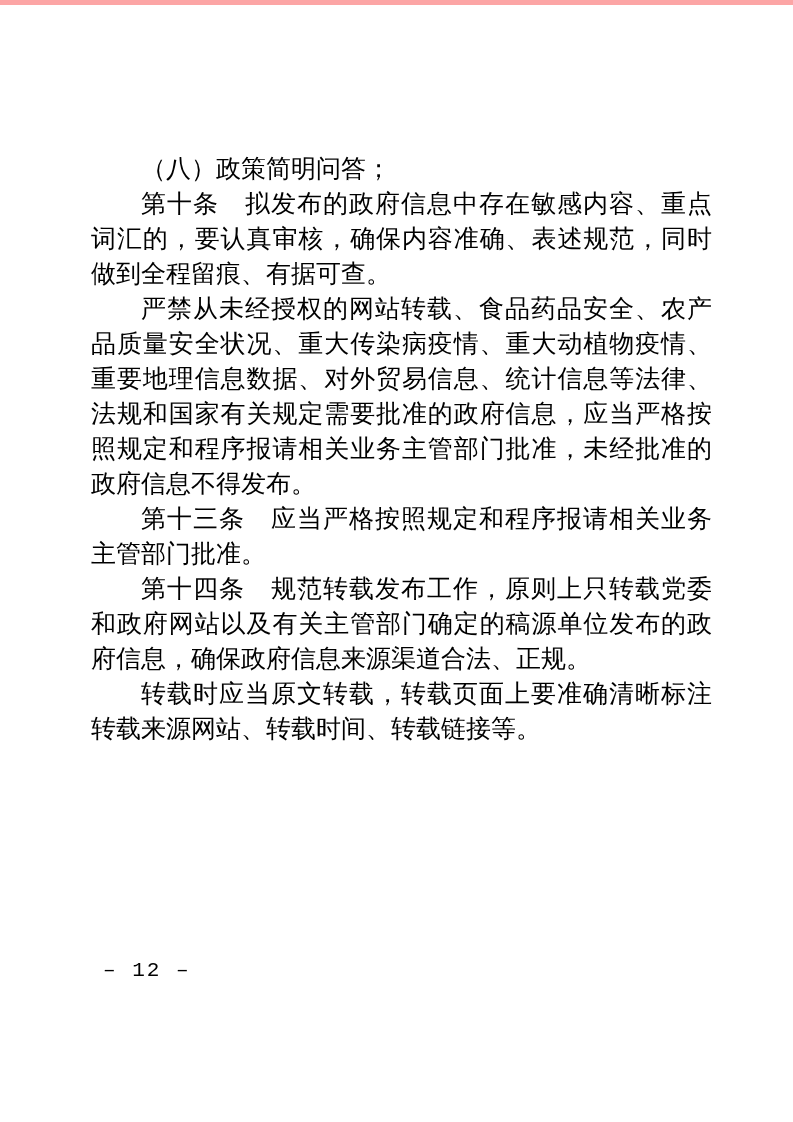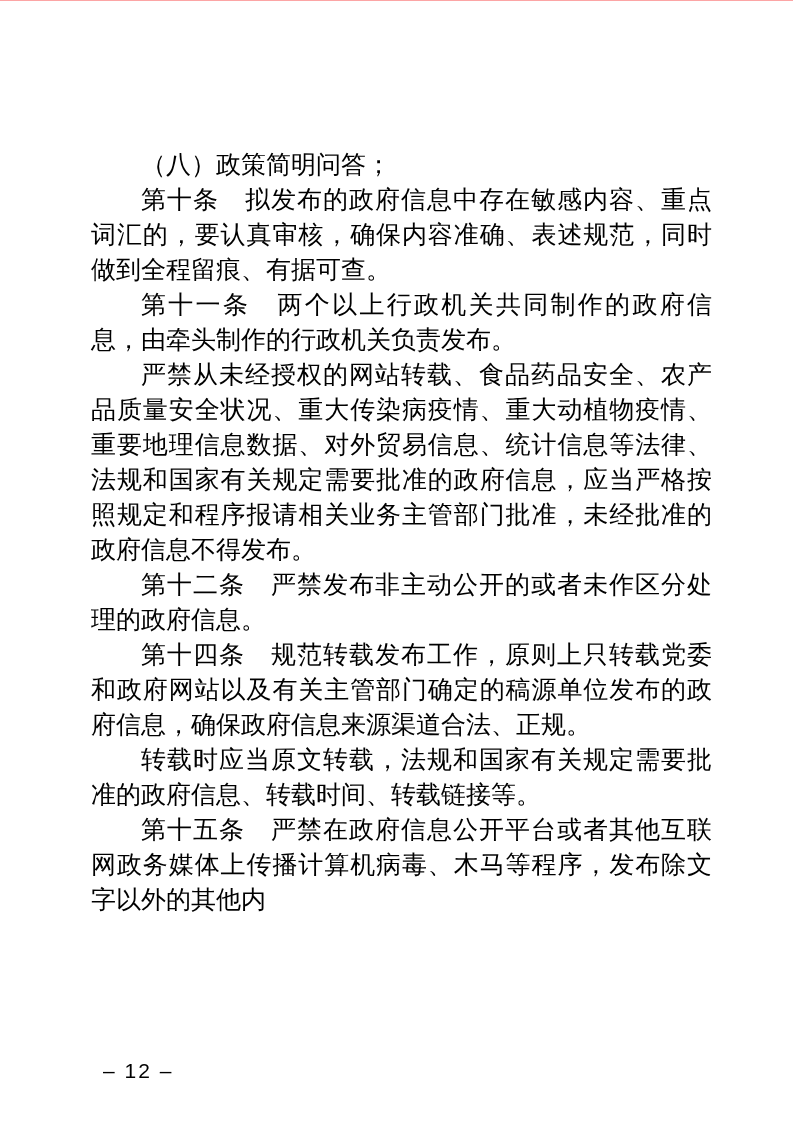--- a/index.html
+++ b/index.html
@@ -7,21 +7,21 @@
     margin: 0;
     padding: 0;
     background: #ffffff;
   }
   .page {
     position: relative;
     width: 793px;
     height: 1122px;
     background: #ffffff;
     overflow: hidden;
-    border-top: 1px solid #fca5a5;
+    border-top: 5px solid #fca5a5;
     font-family: "Liberation Sans", "DejaVu Sans", sans-serif;
   }
   .content {
     position: absolute;
     left: 91px;
     top: 146px;
     width: 621px;
     color: #000000;
     font-size: 25px;
     line-height: 35px;
@@ -30,36 +30,34 @@
   }
   .content p {
     margin: 0;
     padding: 0;
     text-indent: 2em;
     word-break: break-all;
   }
   .page-footer {
     position: absolute;
     left: 103px;
-    top: 1056px;
+    top: 952px;
     color: #000000;
-    font-family: Liberation Sans, sans-serif;
+    font-family: Liberation Mono, monospace;
     font-size: 21px;
     line-height: 28px;
     letter-spacing: 2px;
   }
 </style>
 </head>
 <body>
 
 <div class="page">
   <div class="content">
     <p>（八）政策简明问答；</p>
     <p>第十条　拟发布的政府信息中存在敏感内容、重点词汇的，要认真审核，确保内容准确、表述规范，同时做到全程留痕、有据可查。</p>
-    <p>第十一条　两个以上行政机关共同制作的政府信息，由牵头制作的行政机关负责发布。</p>
     <p>严禁从未经授权的网站转载、食品药品安全、农产品质量安全状况、重大传染病疫情、重大动植物疫情、重要地理信息数据、对外贸易信息、统计信息等法律、法规和国家有关规定需要批准的政府信息，应当严格按照规定和程序报请相关业务主管部门批准，未经批准的政府信息不得发布。</p>
-    <p>第十二条　严禁发布非主动公开的或者未作区分处理的政府信息。</p>
+    <p>第十三条　应当严格按照规定和程序报请相关业务主管部门批准。</p>
     <p>第十四条　规范转载发布工作，原则上只转载党委和政府网站以及有关主管部门确定的稿源单位发布的政府信息，确保政府信息来源渠道合法、正规。</p>
-    <p>转载时应当原文转载，法规和国家有关规定需要批准的政府信息、转载时间、转载链接等。</p>
-    <p>第十五条　严禁在政府信息公开平台或者其他互联网政务媒体上传播计算机病毒、木马等程序，发布除文字以外的其他内</p>
+    <p>转载时应当原文转载，转载页面上要准确清晰标注转载来源网站、转载时间、转载链接等。</p>
   </div>
   <div class="page-footer">– 12 –</div>
 </div>
 
 </body></html>

